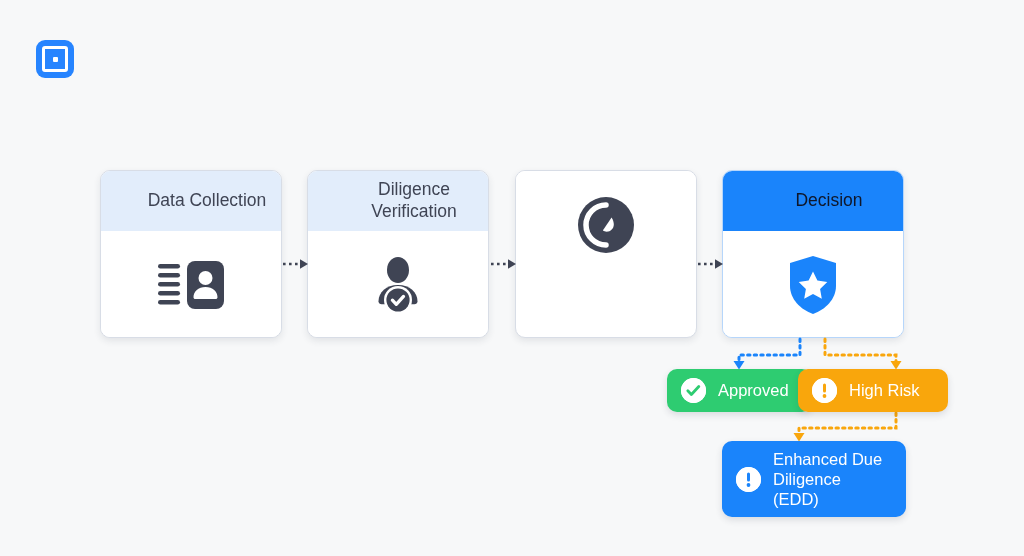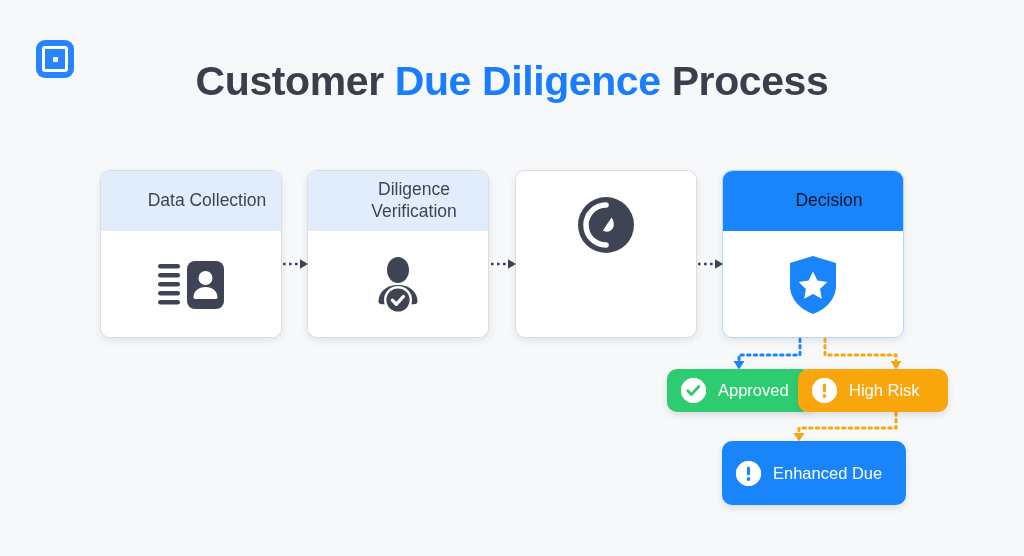--- a/index.html
+++ b/index.html
@@ -151,21 +151,21 @@
     width: 145px; height: 43px;
     background: #2ecc71;
   }
   #badge-highrisk {
     left: 798px; top: 369px;
     width: 150px; height: 43px;
     background: #f9a60c;
   }
   #badge-edd {
     left: 722px; top: 441px;
-    width: 184px; height: 64px;
+    width: 184px; height: 76px;
     background: #1a84fb;
   }
 
   
   .branch-svg {
     position: absolute;
     left: 0; top: 0;
     width: 1024px; height: 556px;
     pointer-events: none;
   }
@@ -174,23 +174,20 @@
 <body>
 
 <div class="stage">
 
   <div class="logo">
     <div class="logo-ring">
       <div class="logo-dot"></div>
     </div>
   </div>
 
-  <div class="title">
-    <span>Customer </span><span class="accent">Due Diligence</span><span> Process</span>
-  </div>
 
   <div class="card" id="card-0">
     <div class="card-head">
       <span>Data Collection</span>
     </div>
     <div class="card-body">
       <svg width="66" height="48" viewBox="0 0 66 48">
         <g fill="#3f4454">
           <rect x="0" y="3" width="22" height="4.6" rx="2.3"></rect>
           <rect x="0" y="12" width="22" height="4.6" rx="2.3"></rect>
@@ -307,16 +304,17 @@
   <div class="badge" id="badge-edd">
     <div class="badge-icon">
       <svg width="25" height="25" viewBox="0 0 25 25">
         <circle cx="12.5" cy="12.5" r="12.5" fill="#ffffff"></circle>
         <rect x="11" y="5.5" width="3" height="9" rx="1.5" fill="#1a84fb"></rect>
         <circle cx="12.5" cy="18" r="1.9" fill="#1a84fb"></circle>
       </svg>
     </div>
     <div class="badge-label">
       <div>Enhanced Due</div>
+      <div>Diligence (EDD)</div>
     </div>
   </div>
 
 </div>
 
 </body></html>

